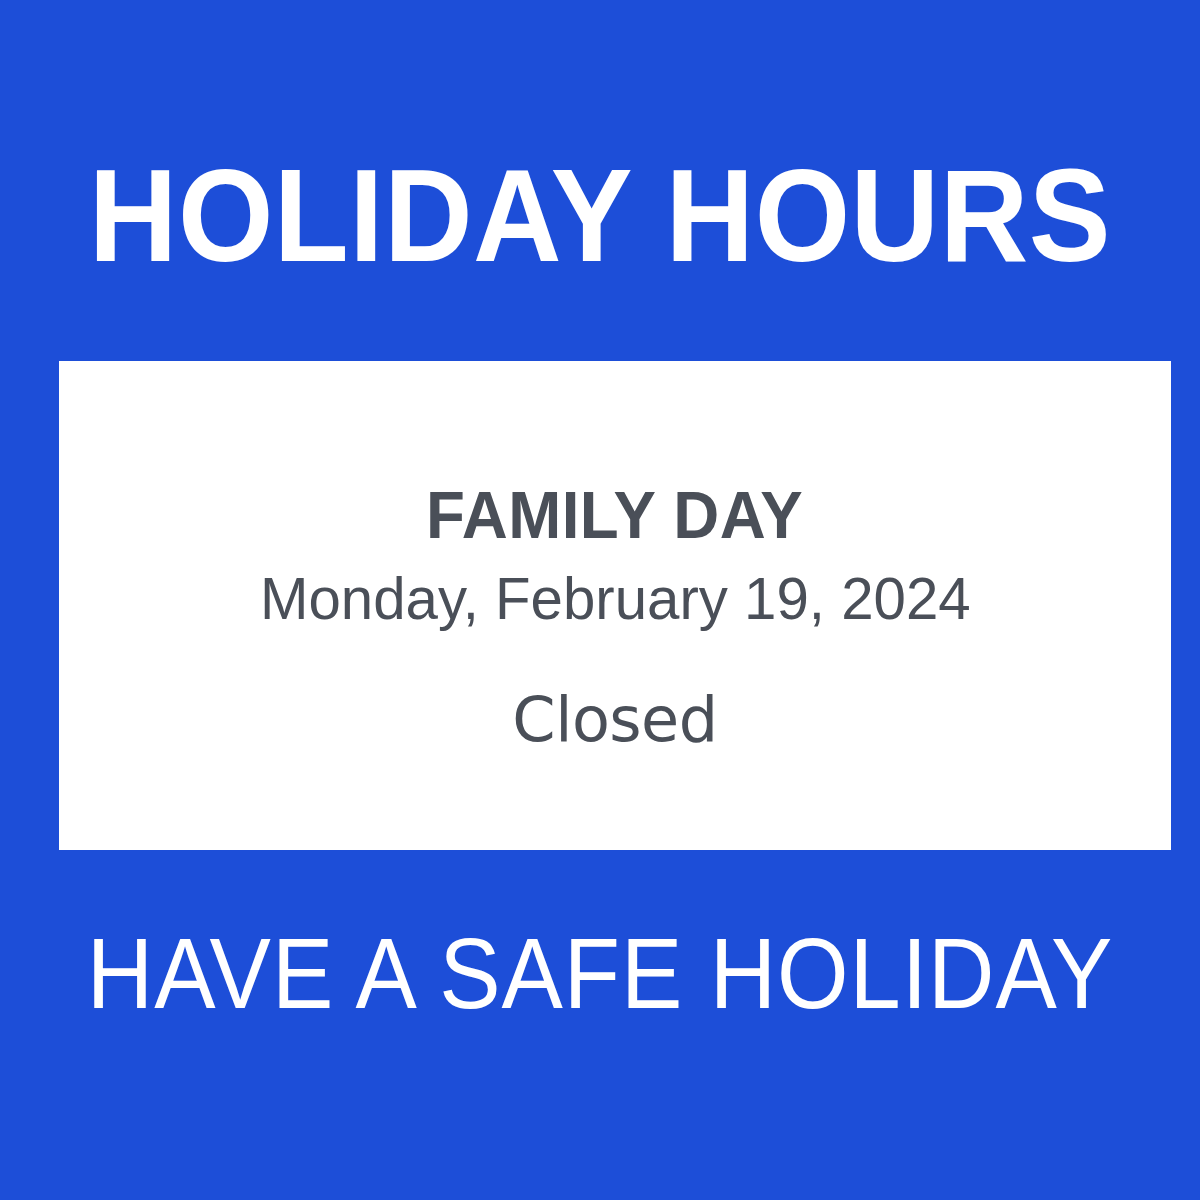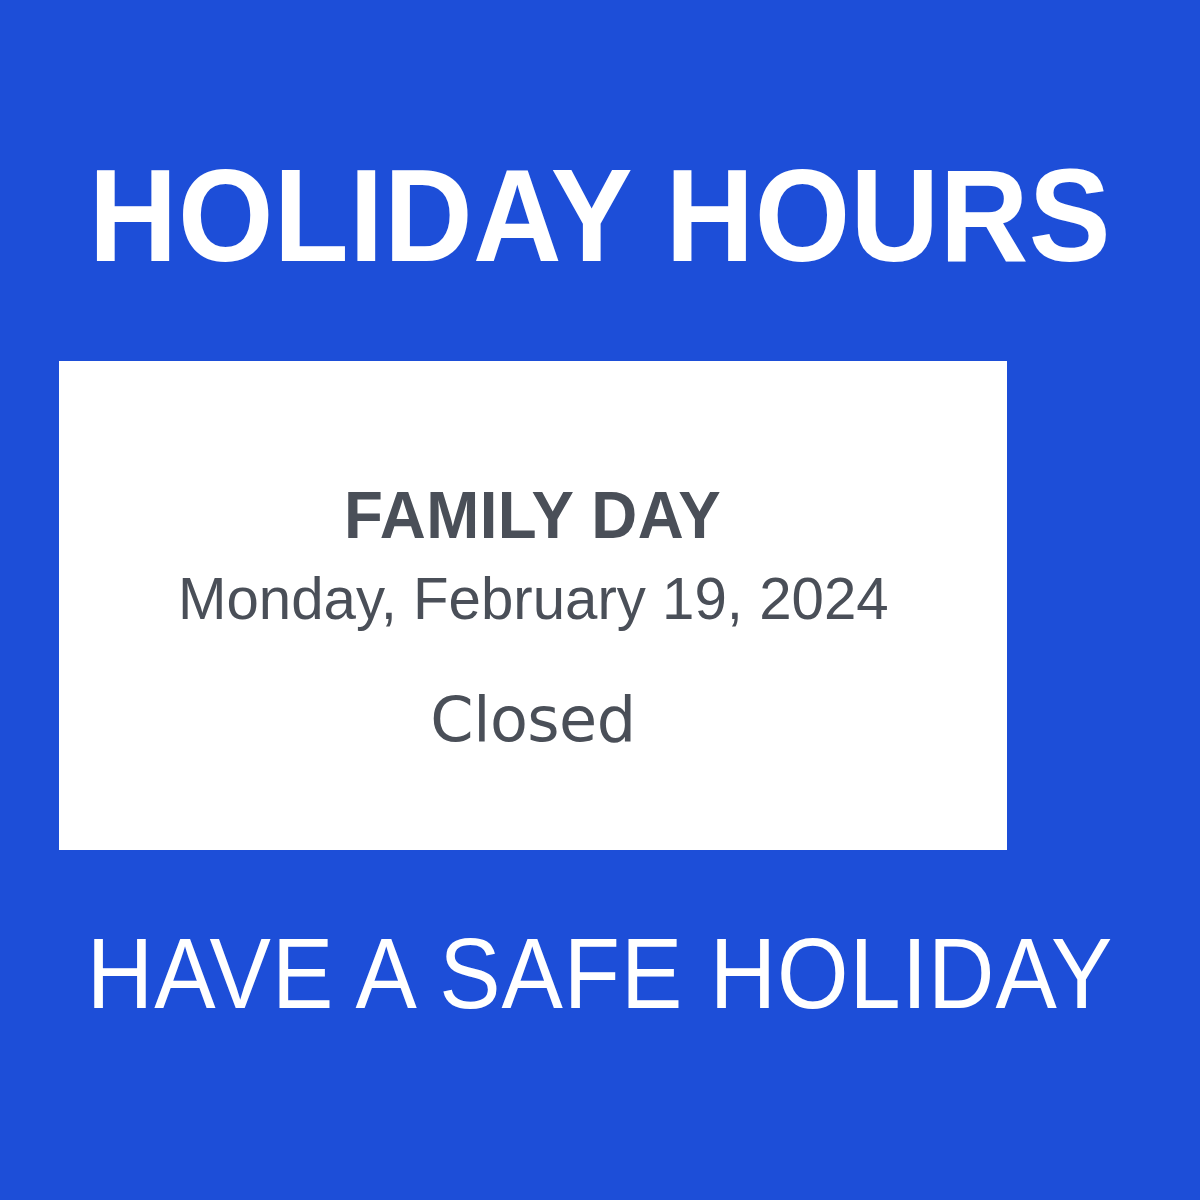--- a/index.html
+++ b/index.html
@@ -39,21 +39,21 @@
     transform: scaleX(0.93);
     transform-origin: 50% 50%;
     white-space: nowrap;
   }
 
   
   .info-card {
     position: absolute;
     left: 59px;
     top: 361px;
-    width: 948px;
+    width: 1112px;
     height: 489px;
     background: #ffffff;
     box-sizing: border-box;
   }
 
   .card-inner {
     position: absolute;
     left: 0;
     right: 0;
     top: 0;

